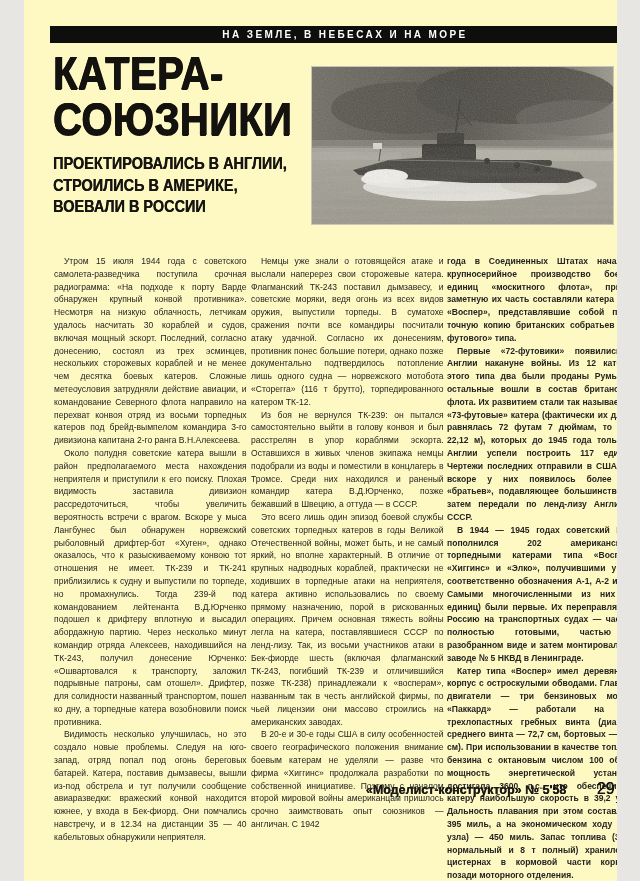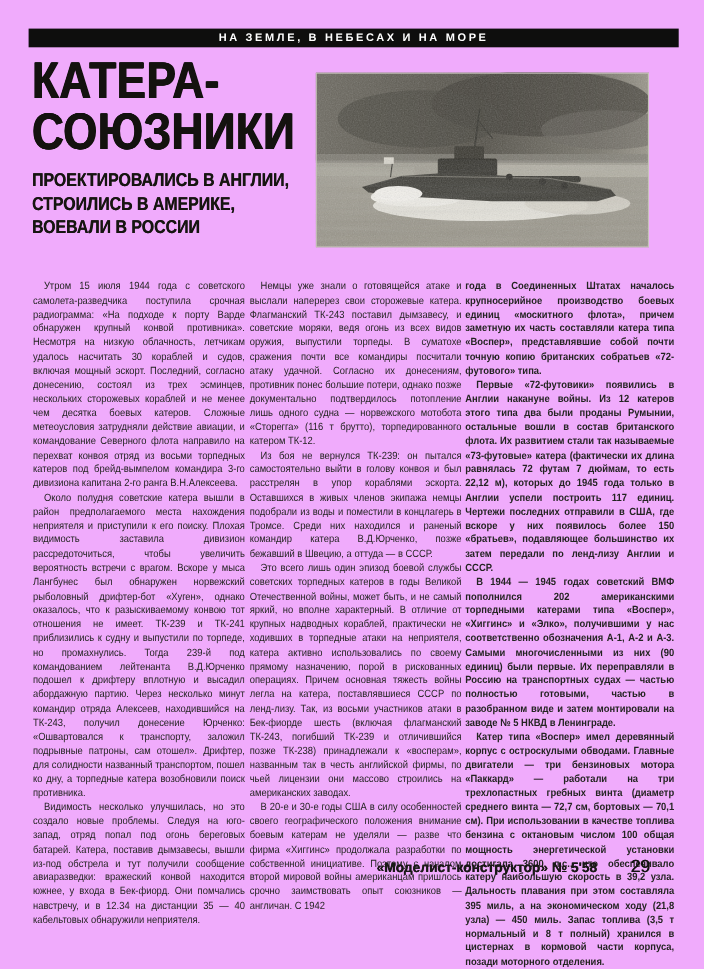--- a/index.html
+++ b/index.html
@@ -1,19 +1,19 @@
 <!DOCTYPE html>
 <html lang="ru"><head>
 <meta charset="utf-8">
 <style>
   html,body{margin:0;padding:0;}
   body{background:#e8e6e2;font-family:"Liberation Sans",sans-serif;}
   .page{
-    position:relative;width:640px;height:881px;margin:0 auto;
-    background:#f0abfc;overflow:hidden;color:#1d1c1a;
+    position:relative;width:593px;height:881px;margin:0 auto;
+    background:#fef9c3;overflow:hidden;color:#1d1c1a;
   }
   
   .banner{
     position:absolute;left:26px;top:26px;width:591px;height:17px;
     background:#0e0e0d;display:flex;align-items:center;justify-content:center;
   }
   .banner span{
     color:#fff;font-size:10px;font-weight:bold;letter-spacing:2.4px;
     white-space:nowrap;
   }

